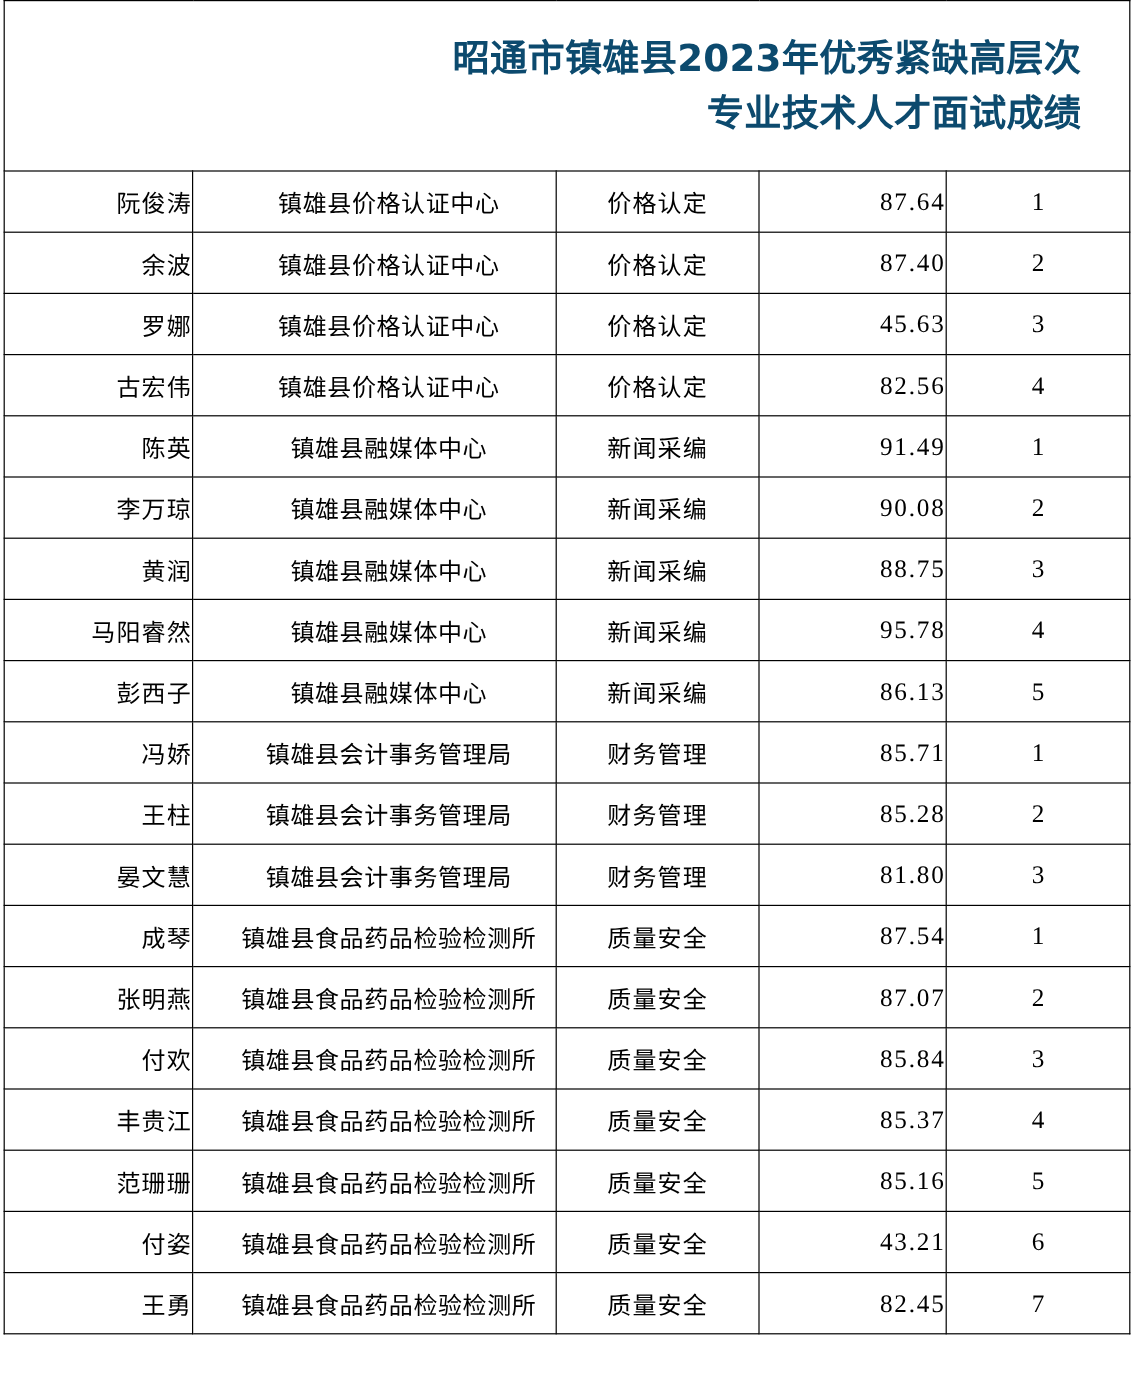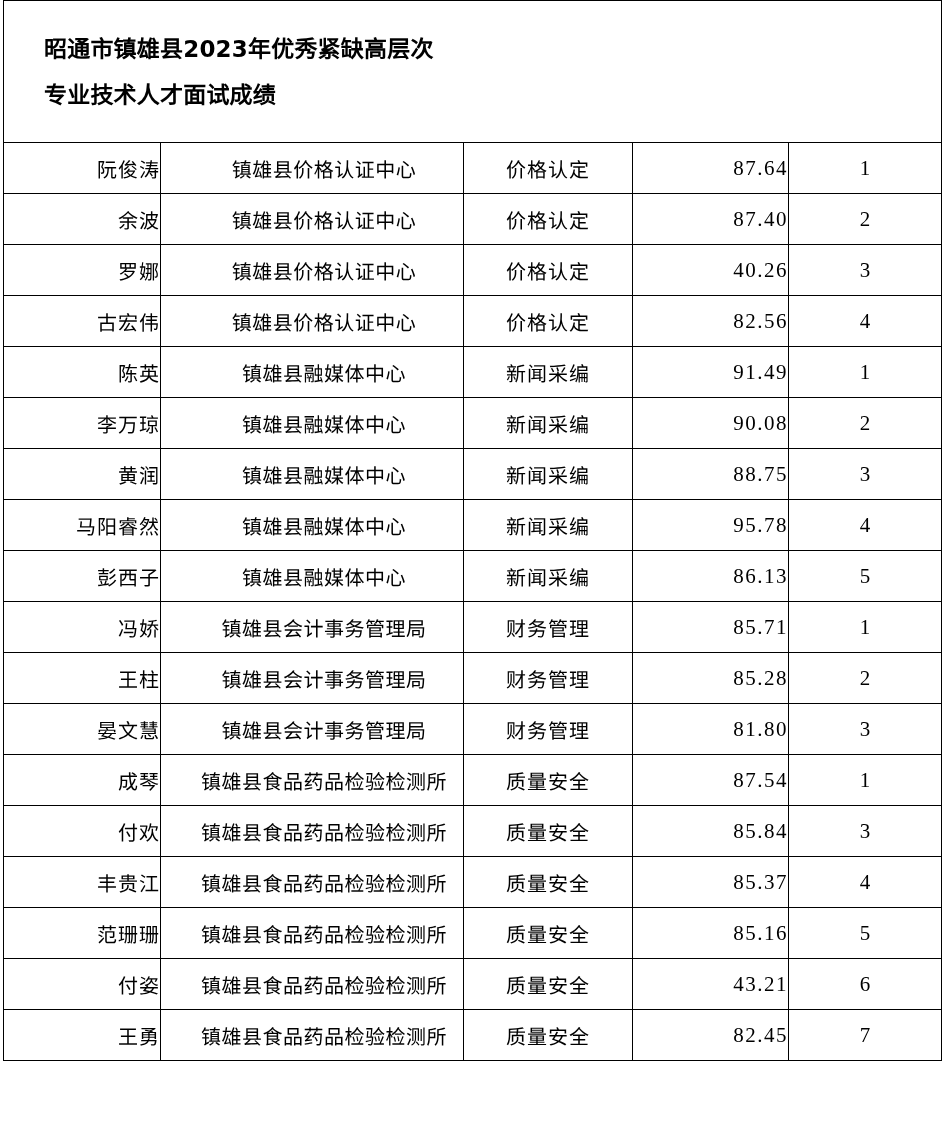--- a/index.html
+++ b/index.html
@@ -44,26 +44,26 @@
   .title-cell {
     border-left: 1px solid #000 !important;
     border-right: 1px solid #000 !important;
     border-top: 1px solid #000 !important;
     border-bottom: 1px solid #000 !important;
     height: 141px;
   }
   .title-inner {
     font-family: "DejaVu Sans", "Liberation Sans", sans-serif;
     font-weight: bold;
-    font-size: 23px;
+    font-size: 31px;
     line-height: 46px;
     letter-spacing: 0.2px;
     padding: 0 40px;
-    color: #000000;
-    text-align: left;
+    color: #0c4a6e;
+    text-align: right;
   }
   .title-line {
     display: block;
     white-space: nowrap;
   }
 
   
   tr.header-row td {
     height: 55px;
     font-family: "DejaVu Sans", "Liberation Sans", sans-serif;
@@ -127,21 +127,21 @@
           <td class="c-name">余波</td>
           <td class="c-unit">镇雄县价格认证中心</td>
           <td class="c-post">价格认定</td>
           <td class="c-score">87.40</td>
           <td class="c-rank">2</td>
         </tr>
         <tr class="data-row">
           <td class="c-name">罗娜</td>
           <td class="c-unit">镇雄县价格认证中心</td>
           <td class="c-post">价格认定</td>
-          <td class="c-score">40.26</td>
+          <td class="c-score">45.63</td>
           <td class="c-rank">3</td>
         </tr>
         <tr class="data-row">
           <td class="c-name">古宏伟</td>
           <td class="c-unit">镇雄县价格认证中心</td>
           <td class="c-post">价格认定</td>
           <td class="c-score">82.56</td>
           <td class="c-rank">4</td>
         </tr>
         <tr class="data-row">
@@ -201,20 +201,27 @@
           <td class="c-rank">3</td>
         </tr>
         <tr class="data-row">
           <td class="c-name">成琴</td>
           <td class="c-unit">镇雄县食品药品检验检测所</td>
           <td class="c-post">质量安全</td>
           <td class="c-score">87.54</td>
           <td class="c-rank">1</td>
         </tr>
         <tr class="data-row">
+          <td class="c-name">张明燕</td>
+          <td class="c-unit">镇雄县食品药品检验检测所</td>
+          <td class="c-post">质量安全</td>
+          <td class="c-score">87.07</td>
+          <td class="c-rank">2</td>
+        </tr>
+        <tr class="data-row">
           <td class="c-name">付欢</td>
           <td class="c-unit">镇雄县食品药品检验检测所</td>
           <td class="c-post">质量安全</td>
           <td class="c-score">85.84</td>
           <td class="c-rank">3</td>
         </tr>
         <tr class="data-row">
           <td class="c-name">丰贵江</td>
           <td class="c-unit">镇雄县食品药品检验检测所</td>
           <td class="c-post">质量安全</td>

